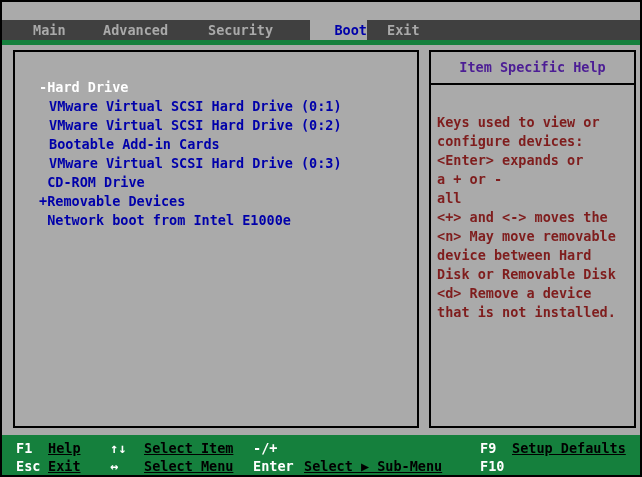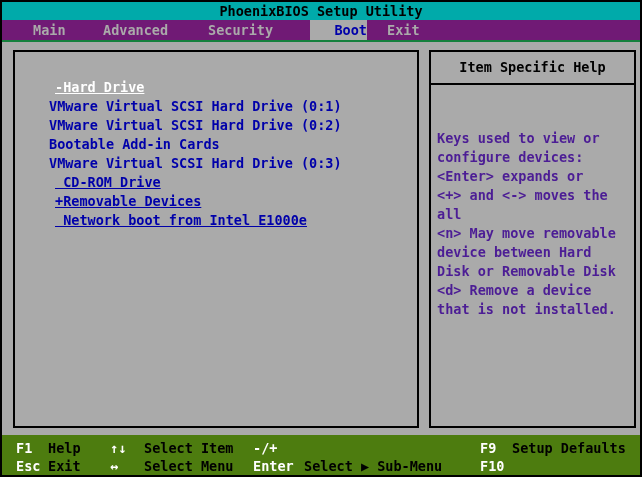--- a/index.html
+++ b/index.html
@@ -17,21 +17,21 @@
   }
   
   .title-bar {
     position: absolute; left: 0; top: 0; width: 638px; height: 18px;
     background: #00AAAA; color: #000000;
     text-align: center; line-height: 18px;
   }
   
   .menu-bar {
     position: absolute; left: 0; top: 18px; width: 638px; height: 20px;
-    background: #701a75; border-bottom: 2px solid #15803d;
+    background: #404040; border-bottom: 5px solid #15803d;
   }
   .tab {
     position: absolute; top: 0; height: 20px; line-height: 20px;
     color: #AAAAAA; white-space: pre;
   }
   .tab-main     { left: 31px; }
   .tab-advanced { left: 101px; }
   .tab-security { left: 206px; }
   .tab-boot     { left: 308px; width: 57px; text-align: right;
                   background: #AAAAAA; color: #0000AA; }
@@ -40,61 +40,58 @@
   .main-box {
     position: absolute; left: 11px; top: 48px;
     width: 406px; height: 378px;
     box-sizing: border-box; border: 2px solid #000000;
   }
   .boot-list { position: absolute; left: 0; top: 26px; width: 100%; }
   .boot-item {
     height: 19px; line-height: 19px;
     color: #0000AA; white-space: pre;
   }
-  .boot-item.level0 { padding-left: 40px; text-decoration: underline; }
+  .boot-item.level0 { padding-left: 24px; }
   .boot-item.level1 { padding-left: 34px; }
   .boot-item.selected { color: #FFFFFF; }
   
   .help-box {
     position: absolute; left: 427px; top: 48px;
     width: 207px; height: 378px;
     box-sizing: border-box; border: 2px solid #000000;
   }
   .help-header {
     height: 31px; line-height: 31px;
     border-bottom: 2px solid #000000;
-    text-align: center; color: #000000;
+    text-align: center; color: #4c1d95;
   }
-  .help-body { padding: 44px 2px 0 6px; color: #4c1d95; }
+  .help-body { padding: 28px 2px 0 6px; color: #7f1d1d; }
   .help-line { height: 19px; line-height: 19px; white-space: pre; }
   
   .footer {
     position: absolute; left: 0; top: 433px; width: 638px; height: 40px;
-    background: #4d7c0f;
+    background: #15803d;
   }
   .fkey, .fact {
     position: absolute; height: 19px; line-height: 19px; white-space: pre;
   }
   .fkey { color: #FFFFFF; }
-  .fact { color: #000000; }
+  .fact { color: #000000; text-decoration: underline; }
   .r1 { top: 4px; }
   .r2 { top: 22px; }
   .c1 { left: 14px; }  .c2 { left: 46px; }
   .c3 { left: 108px; } .c4 { left: 142px; }
   .c5 { left: 251px; } .c6 { left: 302px; }
   .c7 { left: 478px; } .c8 { left: 510px; }
 </style>
 </head>
 <body>
 
 <div class="screen">
 
-  <div class="title-bar">
-    <span>PhoenixBIOS Setup Utility</span>
-  </div>
 
   <div class="menu-bar">
     <span class="tab tab-main">Main</span>
     <span class="tab tab-advanced">Advanced</span>
     <span class="tab tab-security">Security</span>
     <span class="tab tab-boot">Boot</span>
     <span class="tab tab-exit">Exit</span>
   </div>
 
   <div class="main-box">
@@ -109,22 +106,23 @@
       <div class="boot-item level0"> Network boot from Intel E1000e</div>
     </div>
   </div>
 
   <div class="help-box">
     <div class="help-header">Item Specific Help</div>
     <div class="help-body">
       <div class="help-line">Keys used to view or</div>
       <div class="help-line">configure devices:</div>
       <div class="help-line">&lt;Enter&gt; expands or</div>
+      <div class="help-line">a + or -</div>
+      <div class="help-line">all</div>
       <div class="help-line">&lt;+&gt; and &lt;-&gt; moves the</div>
-      <div class="help-line">all</div>
       <div class="help-line">&lt;n&gt; May move removable</div>
       <div class="help-line">device between Hard</div>
       <div class="help-line">Disk or Removable Disk</div>
       <div class="help-line">&lt;d&gt; Remove a device</div>
       <div class="help-line">that is not installed.</div>
     </div>
   </div>
 
   <div class="footer">
     <span class="fkey r1 c1">F1</span>

